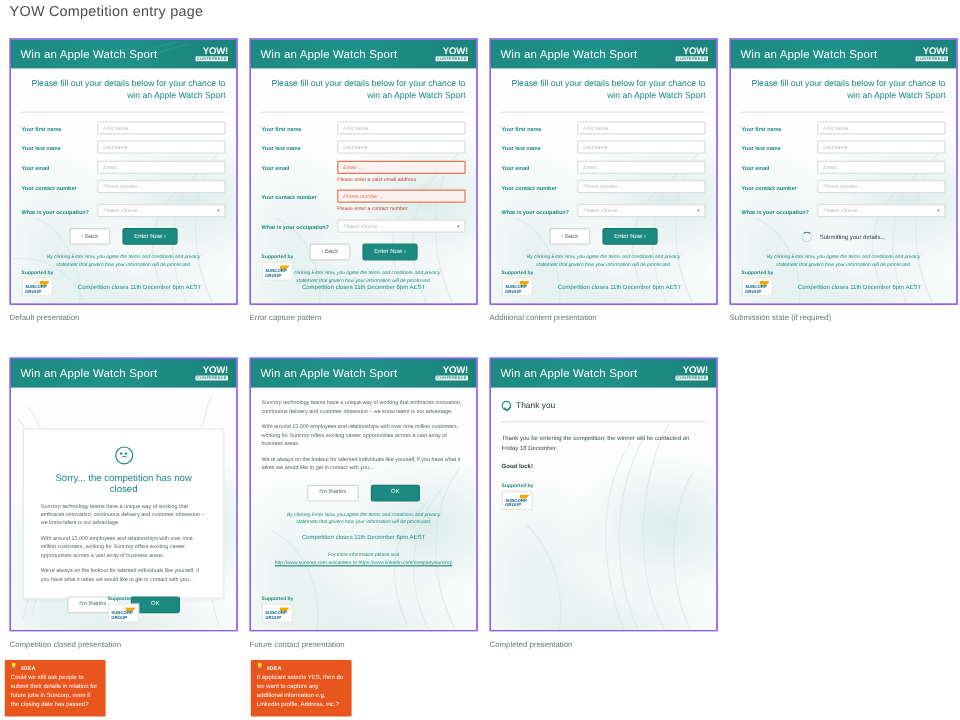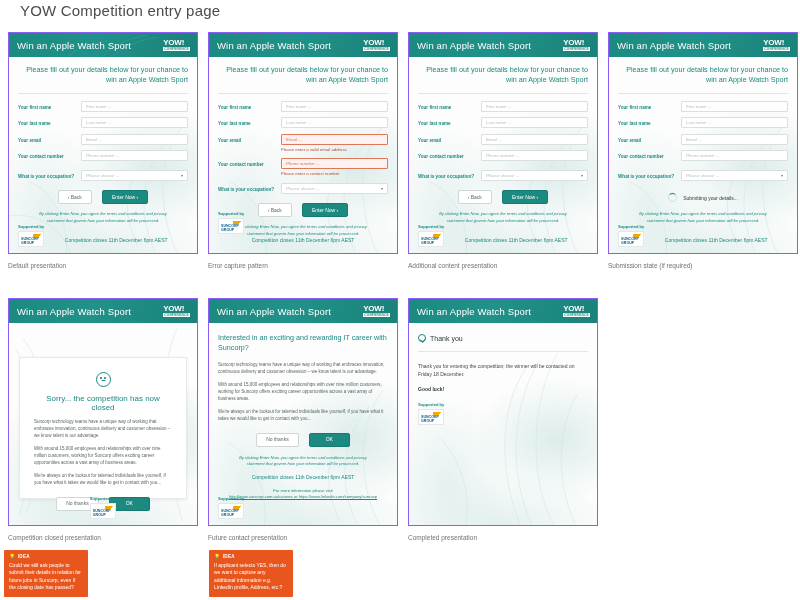--- a/index.html
+++ b/index.html
@@ -12,22 +12,22 @@
   }
   #board {
     position: relative;
     width: 800px; height: 600px;
     background: #ffffff;
   }
 
   
   .page-title {
     position: absolute;
-    left: 20px; top: 2px;
-    font-size: 15px;
+    left: 8px; top: 2px;
+    font-size: 12px;
     font-weight: 400;
     color: #4c4c4c;
     letter-spacing: .2px;
   }
 
   
   .card {
     position: absolute;
     background: #8b5cf6;
     border: 1px solid #8b5cf6;
@@ -64,21 +64,21 @@
     position: relative;
     color: #ffffff;
     font-size: 9.5px;
     font-weight: 400;
     letter-spacing: .15px;
     white-space: nowrap;
   }
   .hd-logo {
     position: relative;
     margin-left: auto;
-    text-align: left;
+    text-align: right;
     line-height: 1;
   }
   .hd-logo .yow {
     display: block;
     color: #ffffff;
     font-size: 8px;
     font-weight: bold;
     letter-spacing: -.2px;
   }
   .hd-logo .conf {
@@ -652,21 +652,20 @@
         </g>
       </svg>
       <div class="card-hd">
         <div class="hd-title">Win an Apple Watch Sport</div>
         <div class="hd-logo">
           <span class="yow">YOW!</span>
           <span class="conf">CONFERENCE</span>
         </div>
       </div>
       <div class="card-body" style="padding-top:10px;">
-        <div class="head2">Interested in an exciting and rewarding IT career with Suncorp?</div>
         <p class="para">Suncorp technology teams have a unique way of working that embraces innovation, continuous delivery and customer obsession – we know talent is our advantage.</p>
         <p class="para">With around 15,000 employees and relationships with over nine million customers, working for Suncorp offers exciting career opportunities across a vast array of business areas.</p>
         <p class="para">We're always on the lookout for talented individuals like yourself, if you have what it takes we would like to get in contact with you...</p>
         <div class="btnrow" style="margin:10px 0 8px 0;">
           <div class="btn btn-sec">No thanks</div>
           <div class="btn btn-pri" style="padding:3.5px 16px;">OK</div>
         </div>
         <div class="fine">By clicking Enter Now, you agree the terms and conditions and privacy statement that govern how your information will be processed.</div>
         <div class="closes" style="margin-top:7px;">Competition closes 11th December 6pm AEST</div>
         <div class="moreinfo">

